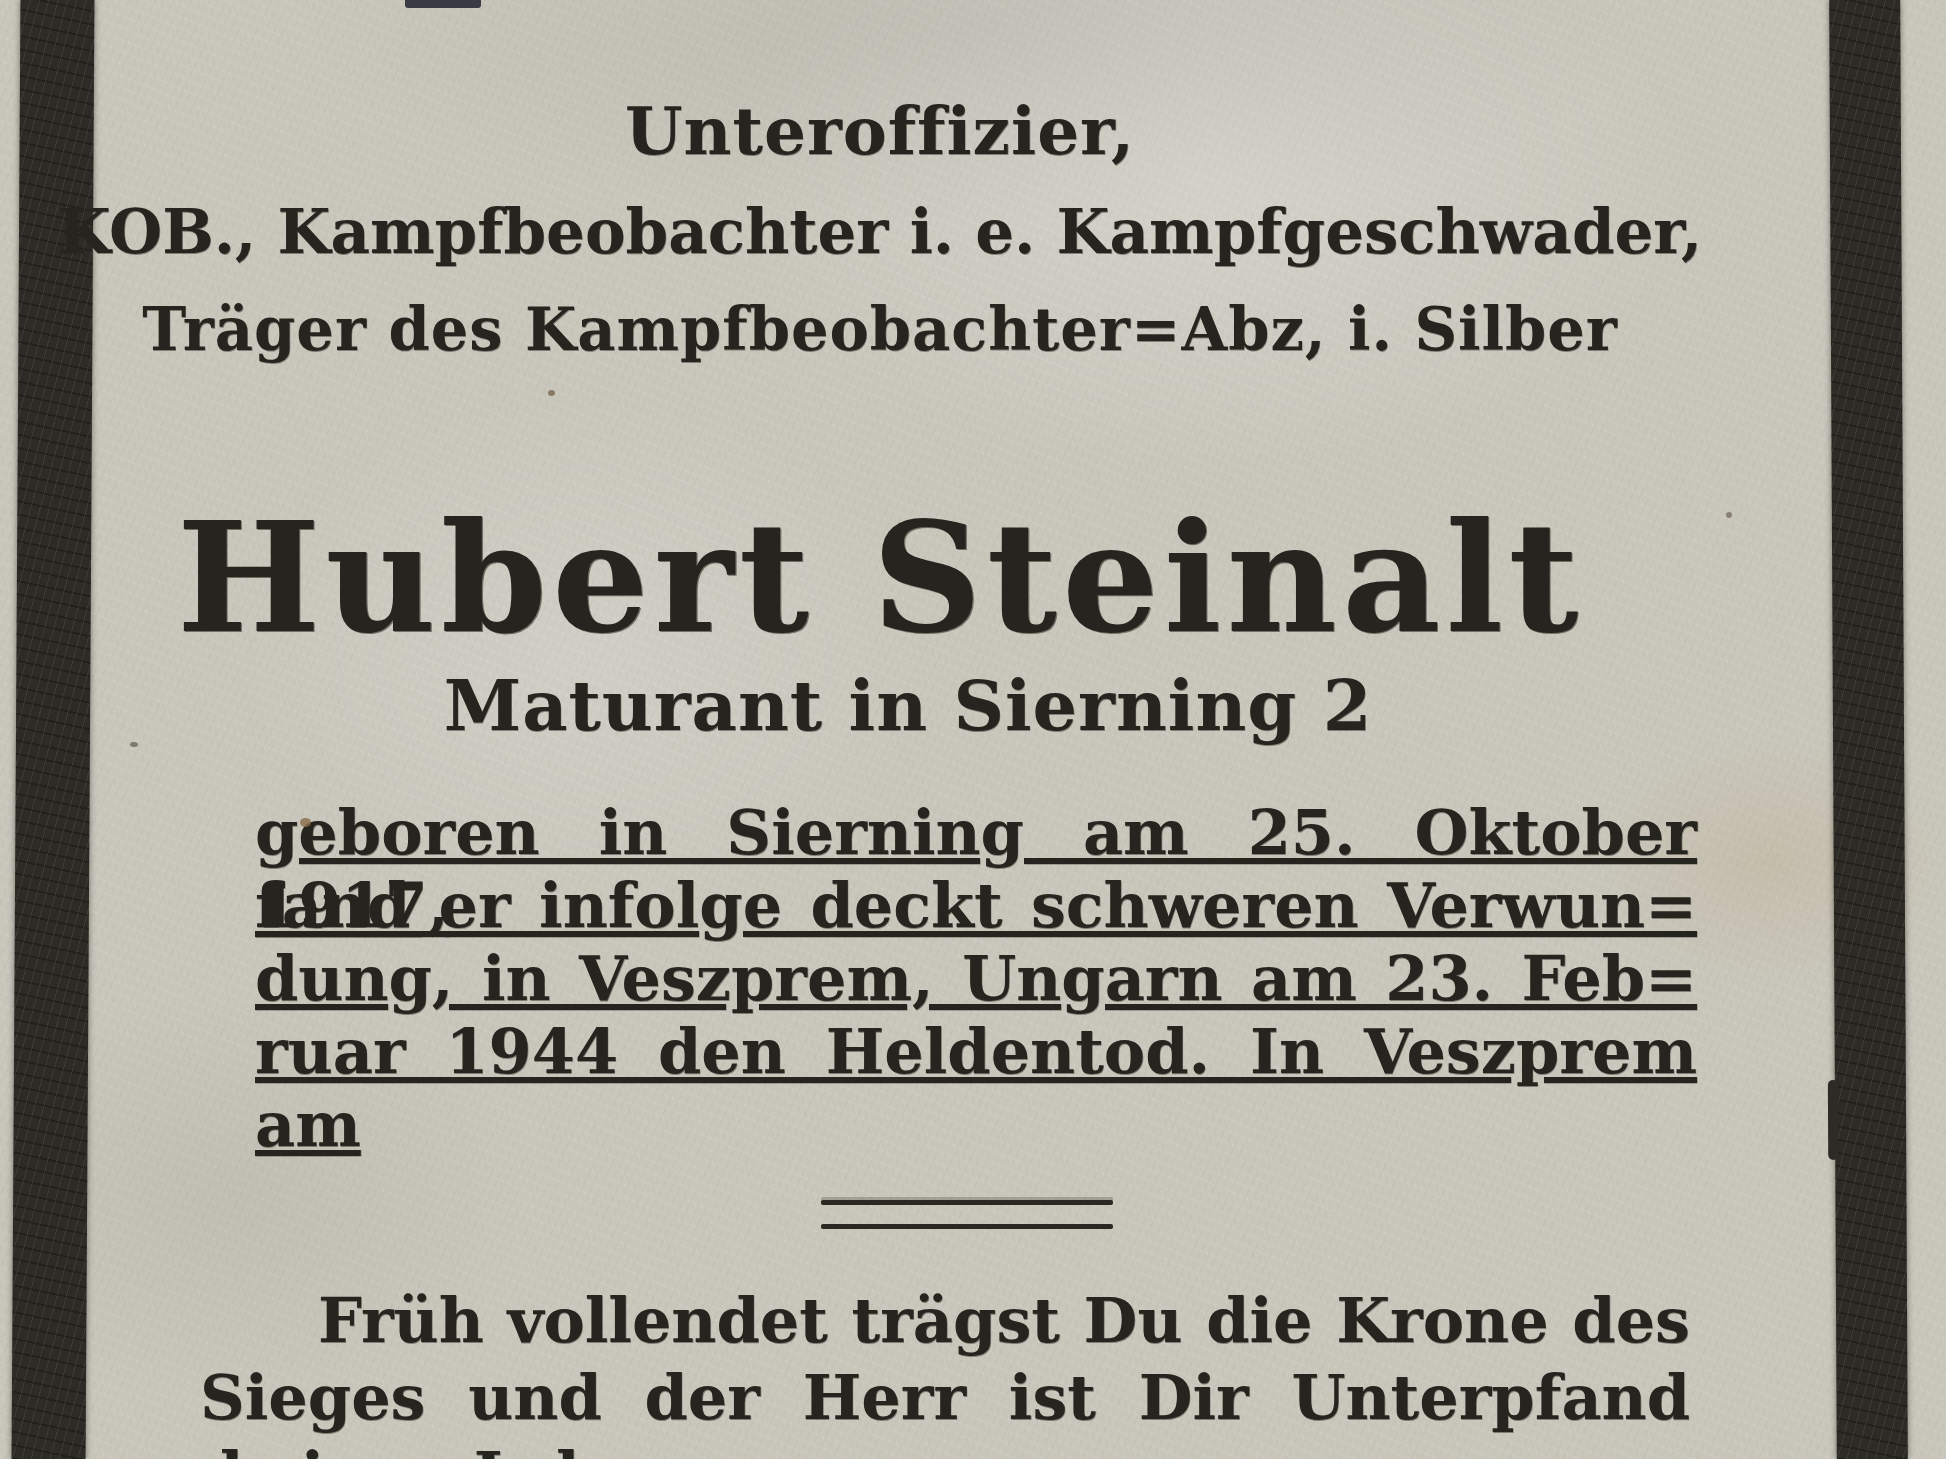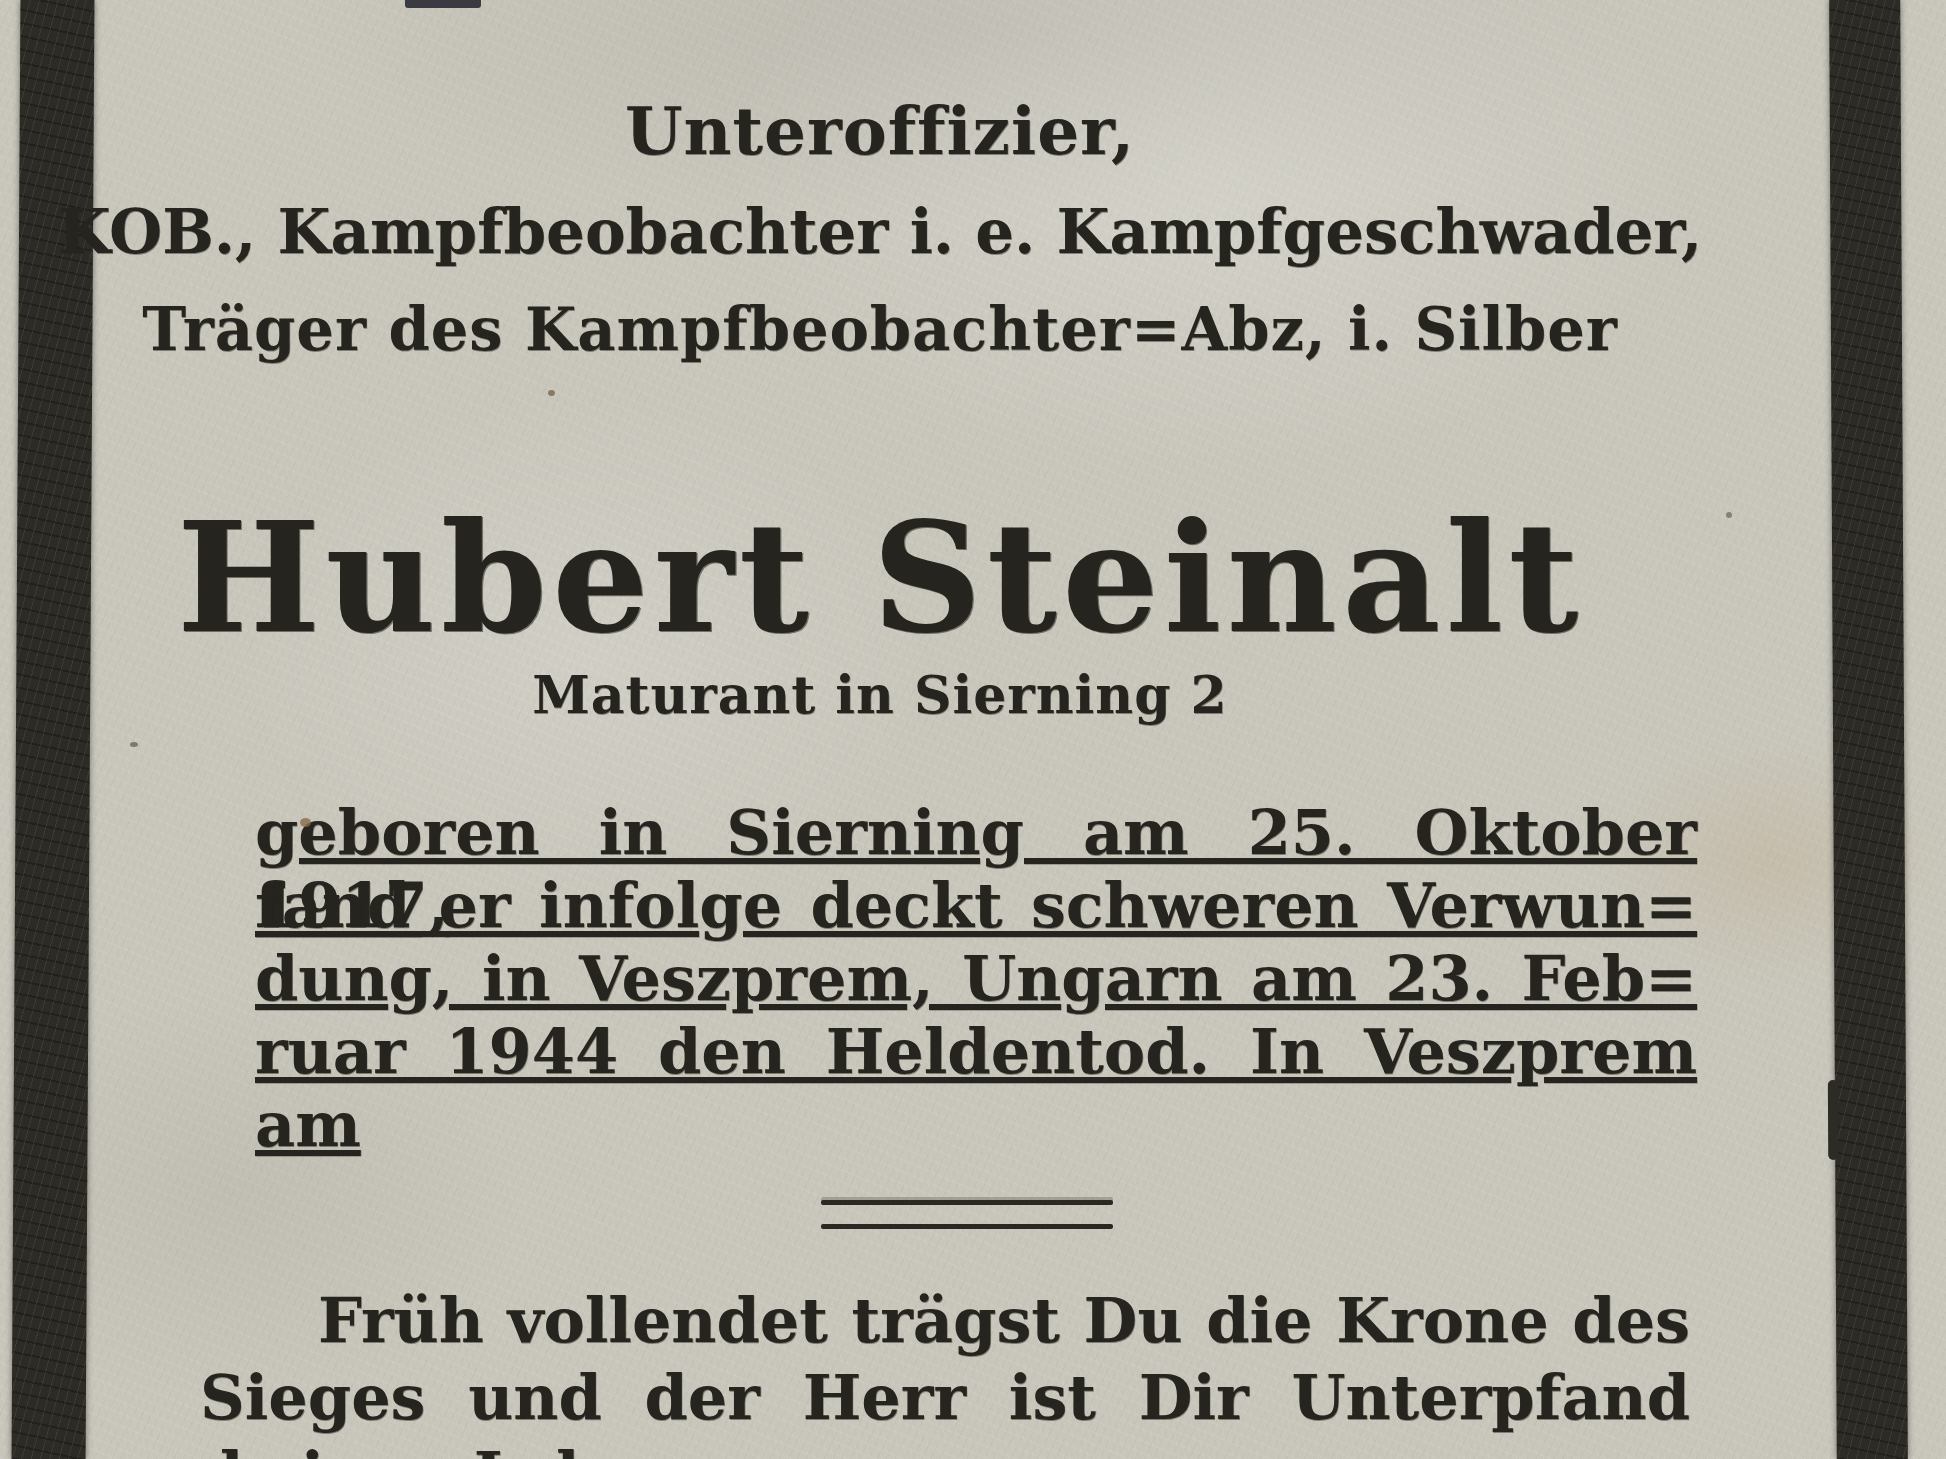--- a/index.html
+++ b/index.html
@@ -59,21 +59,21 @@
     text-align: center;
     font-weight: bold;
     white-space: nowrap;
     text-shadow: 0.6px 0.6px 0 rgba(38,36,30,0.45);
   }
   #rank-line     { top: 92px;  font-size: 66px; letter-spacing: 1px; }
   #unit-line     { top: 196px; font-size: 61px; letter-spacing: 0px; }
   #badge-line    { top: 295px; font-size: 59px; letter-spacing: 1px; }
   #deceased-name { top: 440px; font-size: 152px; letter-spacing: 5px;
                    text-shadow: 1.2px 1px 0 rgba(38,36,30,0.55); margin-top: 48px; }
-  #residence-line{ top: 664px; font-size: 52px; letter-spacing: 1px; }
+  #residence-line{ top: 664px; font-size: 70px; letter-spacing: 1px; padding-left: 28px; }
 
   #obituary {
     position: absolute;
     left: 255px; top: 796px;
     width: 1442px;
     text-decoration: underline;
   }
   #obituary .oline {
     height: 73px;
     font-size: 62px;

